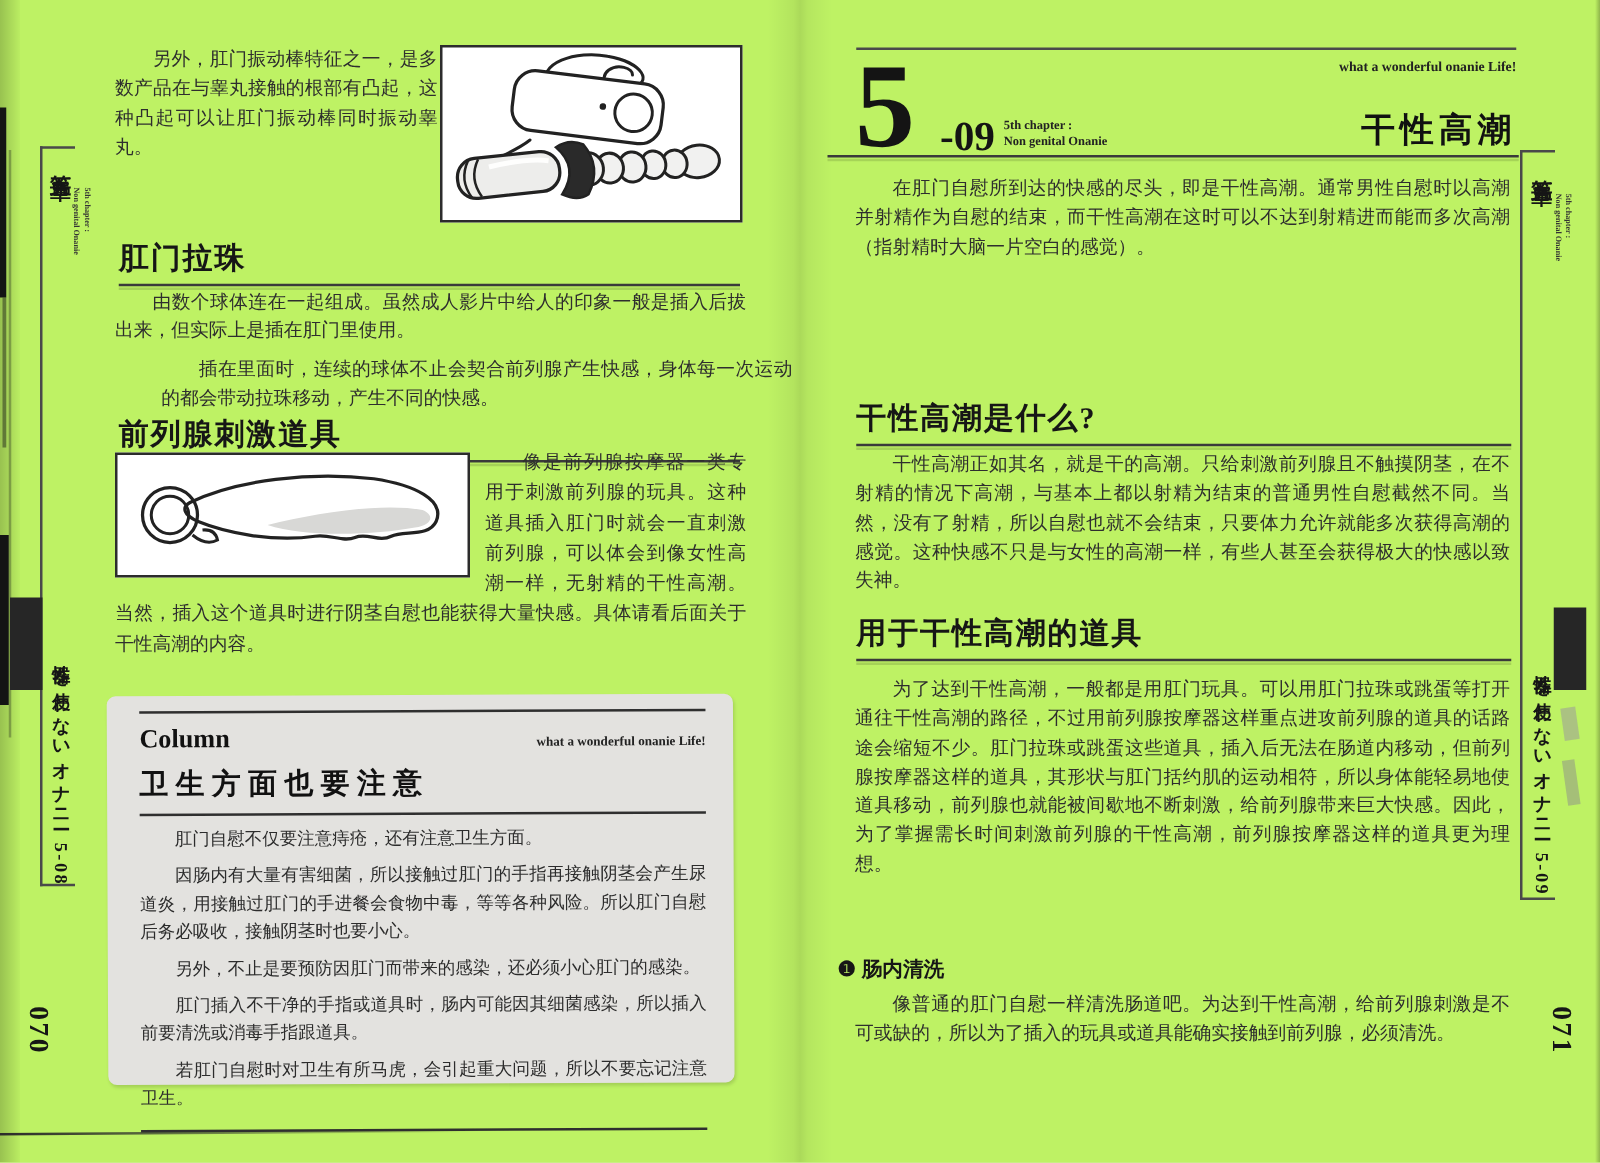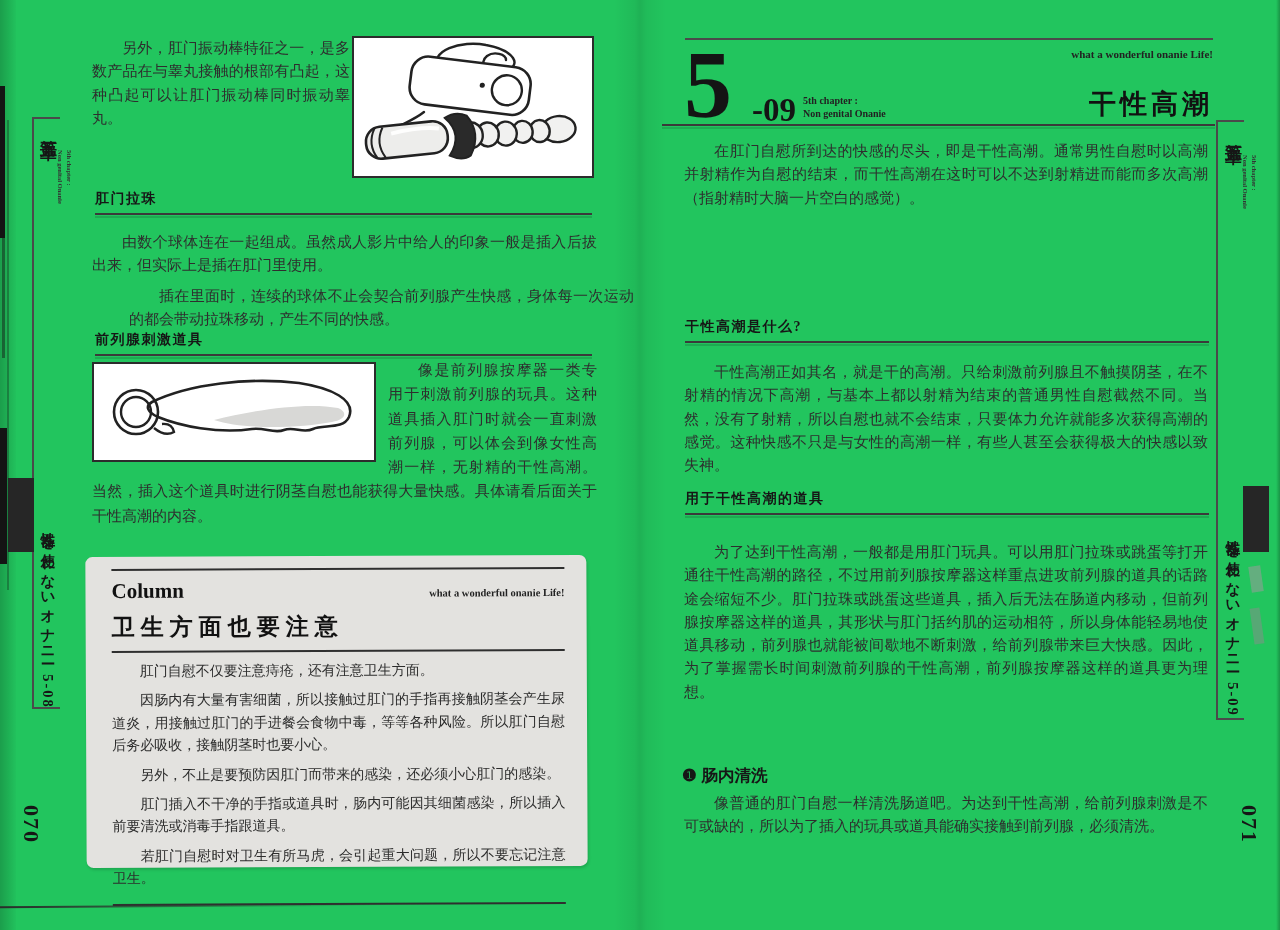--- a/index.html
+++ b/index.html
@@ -1,30 +1,30 @@
 <!DOCTYPE html>
 <html><head>
 <meta charset="utf-8">
 <style>
   html,body{margin:0;padding:0;}
   body{background:#e9e8e6;font-family:"Liberation Sans",sans-serif;}
-  .canvas{position:relative;width:1280px;height:930px;background:#22c55e;overflow:hidden;}
+  .canvas{position:relative;width:1280px;height:930px;background:#bef264;overflow:hidden;}
   .abs{position:absolute;}
 
   
   .gutter-shadow{left:614px;top:0;width:52px;height:930px;
     background:linear-gradient(90deg,rgba(0,0,0,0) 0%,rgba(0,0,0,0.06) 40%,rgba(0,0,0,0.10) 50%,rgba(0,0,0,0.05) 62%,rgba(0,0,0,0) 100%);}
   .edge-left{left:0;top:0;width:16px;height:930px;background:linear-gradient(90deg,rgba(0,0,0,0.20),rgba(0,0,0,0.02));}
   .streak{background:#141414;}
   .edge-right{right:0;top:0;width:4px;height:930px;background:linear-gradient(90deg,rgba(0,0,0,0),rgba(0,0,0,0.25));}
   .curl-line{left:0;top:905px;width:385px;height:2px;background:linear-gradient(90deg,#2b2b2b,rgba(60,60,60,0));transform:rotate(-0.4deg);}
 
   
   .body-text{font-size:15px;line-height:1.55;color:#2e2e2e;text-indent:2em;text-align:justify;margin:0;}
-  .sec-head{font-family:"Liberation Serif",serif;font-weight:bold;font-size:14px;color:#161616;letter-spacing:1.5px;margin:0;}
+  .sec-head{font-family:"Liberation Serif",serif;font-weight:bold;font-size:24px;color:#161616;letter-spacing:1.5px;margin:0;}
   .sec-rule{height:2px;background:#3a3a3a;box-shadow:0 3px 0 rgba(0,0,0,0.13);margin-top:5px;}
   .hline{background:#4a4a4a;}
   .serifb{font-family:"Liberation Serif",serif;font-weight:bold;color:#161616;}
   .vtext{writing-mode:vertical-rl;text-orientation:mixed;}
   .tab{background:#262626;}
 
   
   .figure{border:2px solid #2c2c2c;background:#fff;box-sizing:border-box;}
 
   
@@ -170,21 +170,21 @@
       <div class="sec-rule"></div>
     </div>
     <p class="abs body-text" style="left:44px;top:360px;width:524px;">干性高潮正如其名，就是干的高潮。只给刺激前列腺且不触摸阴茎，在不射精的情况下高潮，与基本上都以射精为结束的普通男性自慰截然不同。当然，没有了射精，所以自慰也就不会结束，只要体力允许就能多次获得高潮的感觉。这种快感不只是与女性的高潮一样，有些人甚至会获得极大的快感以致失神。</p>
 
     <div class="abs" style="left:45px;top:490px;width:524px;">
       <h3 class="sec-head">用于干性高潮的道具</h3>
       <div class="sec-rule"></div>
     </div>
     <p class="abs body-text" style="left:44px;top:540px;width:524px;">为了达到干性高潮，一般都是用肛门玩具。可以用肛门拉珠或跳蛋等打开通往干性高潮的路径，不过用前列腺按摩器这样重点进攻前列腺的道具的话路途会缩短不少。肛门拉珠或跳蛋这些道具，插入后无法在肠道内移动，但前列腺按摩器这样的道具，其形状与肛门括约肌的运动相符，所以身体能轻易地使道具移动，前列腺也就能被间歇地不断刺激，给前列腺带来巨大快感。因此，为了掌握需长时间刺激前列腺的干性高潮，前列腺按摩器这样的道具更为理想。</p>
 
-    <p class="abs step-head" style="left:42px;top:765px;width:524px;">
+    <p class="abs step-head" style="left:30px;top:765px;width:524px;">
       <span>❶</span>
       <span>肠内清洗</span>
     </p>
     <p class="abs body-text" style="left:44px;top:793px;width:524px;font-family:Liberation Mono, monospace;">像普通的肛门自慰一样清洗肠道吧。为达到干性高潮，给前列腺刺激是不可或缺的，所以为了插入的玩具或道具能确实接触到前列腺，必须清洗。</p>
 
     <div class="abs hline" style="left:576px;top:120px;width:28px;height:2px;"></div>
     <div class="abs hline" style="left:576px;top:120px;width:1.5px;height:600px;"></div>
     <div class="abs hline" style="left:576px;top:718px;width:28px;height:2px;"></div>
     <div class="abs vtext serifb sidebar-chapter" style="left:582px;top:130px;">第五章</div>
     <div class="abs vtext sidebar-en" style="left:601px;top:155px;">

